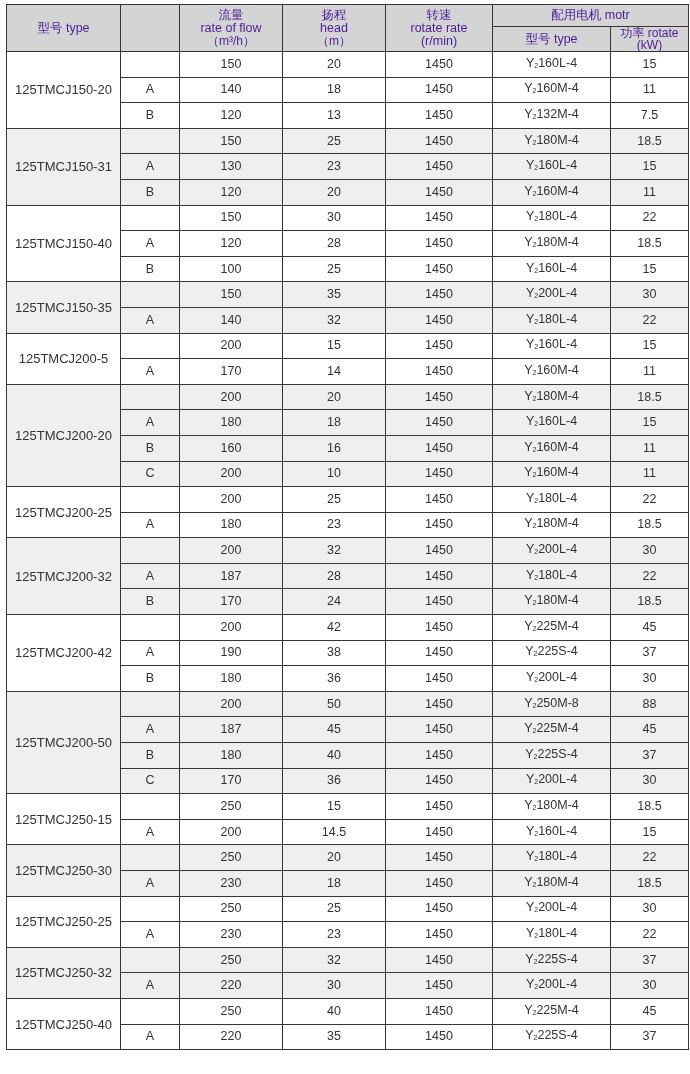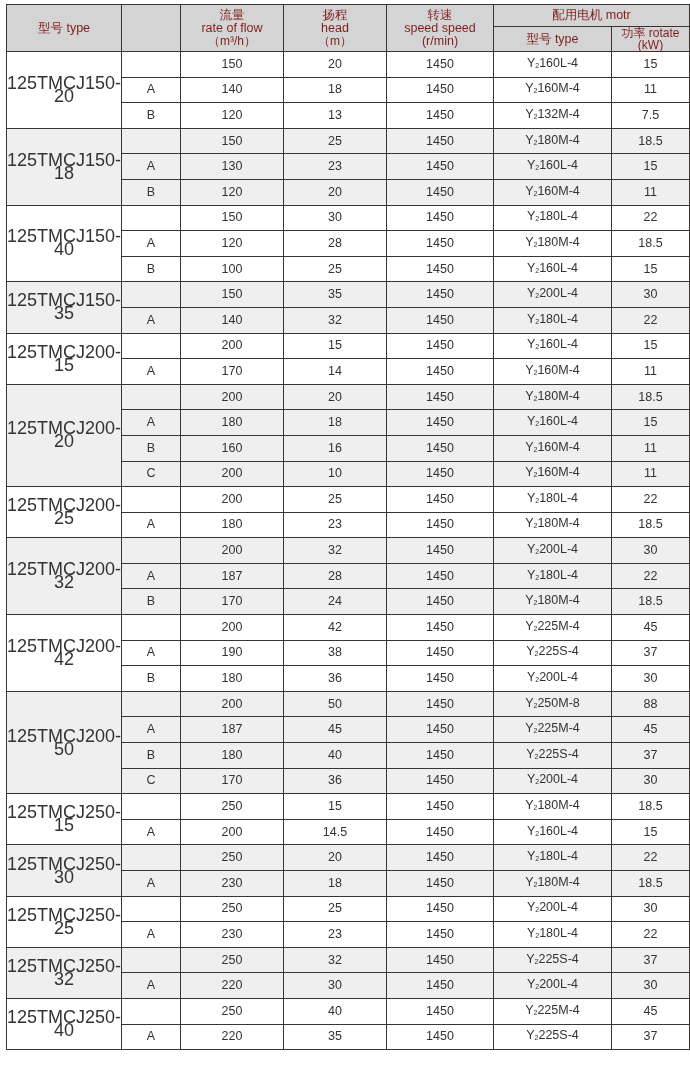--- a/index.html
+++ b/index.html
@@ -13,29 +13,29 @@
     table-layout: fixed;
   }
   td, th {
     border: 1.5px solid #3a3434;
     text-align: center;
     vertical-align: middle;
     padding: 0;
     font-weight: normal;
     line-height: 13px;
   }
-  th { background: #d4d4d4; color: #7f1d1d; }
+  th { background: #d4d4d4; color: #4c1d95; }
   tbody td { height: 24.6px; }
   tr.shade td { background: #efefef; }
   tr.plain td { background: #ffffff; }
   .hdr-top { height: 22px; }
   .hdr-sub { height: 25px; }
   .small { font-size: 12px; line-height: 12px; }
   .sub2 { font-size: 7px; vertical-align: -1px; }
-  .model { font-size: 18px; }
+  .model { font-size: 13px; }
 </style>
 </head>
 <body>
 
 <div class="wrap">
   <table>
     <colgroup>
       <col style="width:114px">
       <col style="width:59px">
       <col style="width:103px">
@@ -53,21 +53,21 @@
           <div>rate of flow</div>
           <div class="small">（m³/h）</div>
         </th>
         <th rowspan="2">
           <div>扬程</div>
           <div>head</div>
           <div class="small">（m）</div>
         </th>
         <th rowspan="2">
           <div>转速</div>
-          <div>speed speed</div>
+          <div>rotate rate</div>
           <div>(r/min)</div>
         </th>
         <th colspan="2">配用电机  motr</th>
       </tr>
       <tr class="hdr-sub">
         <th>型号  type</th>
         <th>
           <div class="small">功率  rotate</div>
           <div class="small">(kW)</div>
         </th>
@@ -93,21 +93,21 @@
         </tr>
         <tr class="plain">
           <td>B</td>
           <td>120</td>
           <td>13</td>
           <td>1450</td>
           <td><span>Y</span><span class="sub2">2</span><span>132M-4</span></td>
           <td>7.5</td>
         </tr>
         <tr class="shade">
-          <td class="model" rowspan="3">125TMCJ150-18</td>
+          <td class="model" rowspan="3">125TMCJ150-31</td>
           <td></td>
           <td>150</td>
           <td>25</td>
           <td>1450</td>
           <td><span>Y</span><span class="sub2">2</span><span>180M-4</span></td>
           <td>18.5</td>
         </tr>
         <tr class="shade">
           <td>A</td>
           <td>130</td>
@@ -160,21 +160,21 @@
         </tr>
         <tr class="shade">
           <td>A</td>
           <td>140</td>
           <td>32</td>
           <td>1450</td>
           <td><span>Y</span><span class="sub2">2</span><span>180L-4</span></td>
           <td>22</td>
         </tr>
         <tr class="plain">
-          <td class="model" rowspan="2">125TMCJ200-15</td>
+          <td class="model" rowspan="2">125TMCJ200-5</td>
           <td></td>
           <td>200</td>
           <td>15</td>
           <td>1450</td>
           <td><span>Y</span><span class="sub2">2</span><span>160L-4</span></td>
           <td>15</td>
         </tr>
         <tr class="plain">
           <td>A</td>
           <td>170</td>

